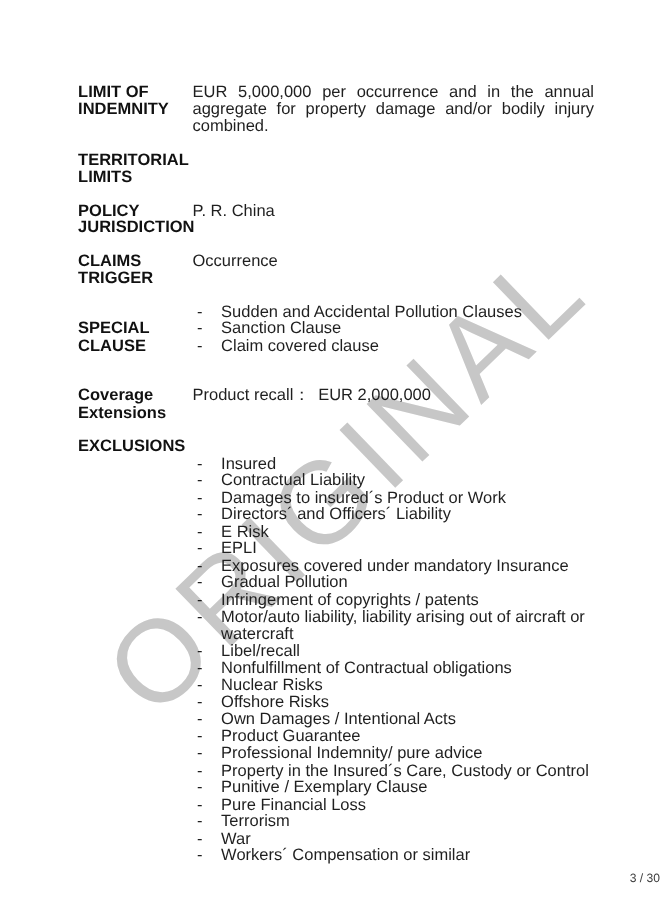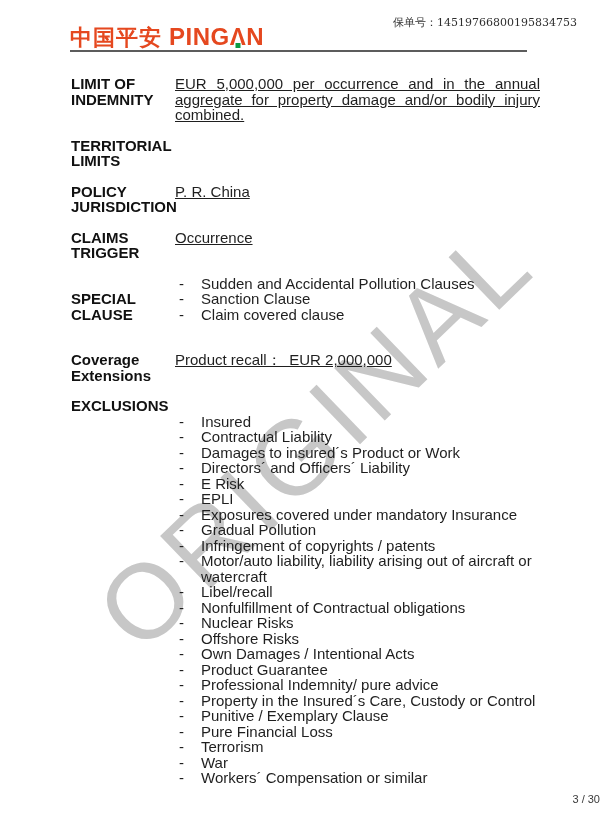--- a/index.html
+++ b/index.html
@@ -93,21 +93,21 @@
   .doc-row { display: flex; margin-bottom: 15px; }
   .doc-row:nth-child(5) { margin-bottom: 30px; align-items: flex-end; }           
   .doc-row:nth-child(7) .doc-value { padding-top: 15.5px; } 
   .doc-label {
     width: 104px;
     flex-shrink: 0;
     font-weight: bold;
     color: #111111;
   }
   .doc-value { flex: 1; }
-  .doc-text { margin: 0; text-align: justify; text-decoration: underline; }
+  .doc-text { margin: 0; text-align: justify; }
   .doc-item { display: flex; }
   .dash { width: 22px; padding-left: 4px; flex-shrink: 0; }
   .item-text { flex: 1; }
 
   
   .footer {
     position: absolute;
     left: 0;
     right: 0;
     top: 793px;
@@ -117,29 +117,20 @@
     z-index: 1;
   }
 </style>
 </head>
 <body>
 
 <div class="page">
 
   <div class="watermark">ORIGINAL</div>
 
-  <div class="header">
-    <div class="logo">
-      <span class="logo-cn">中国平安</span><span class="logo-en"><span>PING</span><span class="logo-a-wrap"><span>Λ</span><span class="green-dot"></span></span><span>N</span></span>
-    </div>
-    <div class="policy-no">
-      <span>保单号：</span><span>14519766800195834753</span>
-    </div>
-    <div class="header-rule"></div>
-  </div>
 
   <main class="doc-body">
       <div class="doc-row">
         <div class="doc-label">LIMIT OF INDEMNITY</div>
         <div class="doc-value">
           <p class="doc-text">EUR 5,000,000 per occurrence and in the annual aggregate for property damage and/or bodily injury combined.</p>
         </div>
       </div>
       <div class="doc-row">
         <div class="doc-label">TERRITORIAL LIMITS</div>

